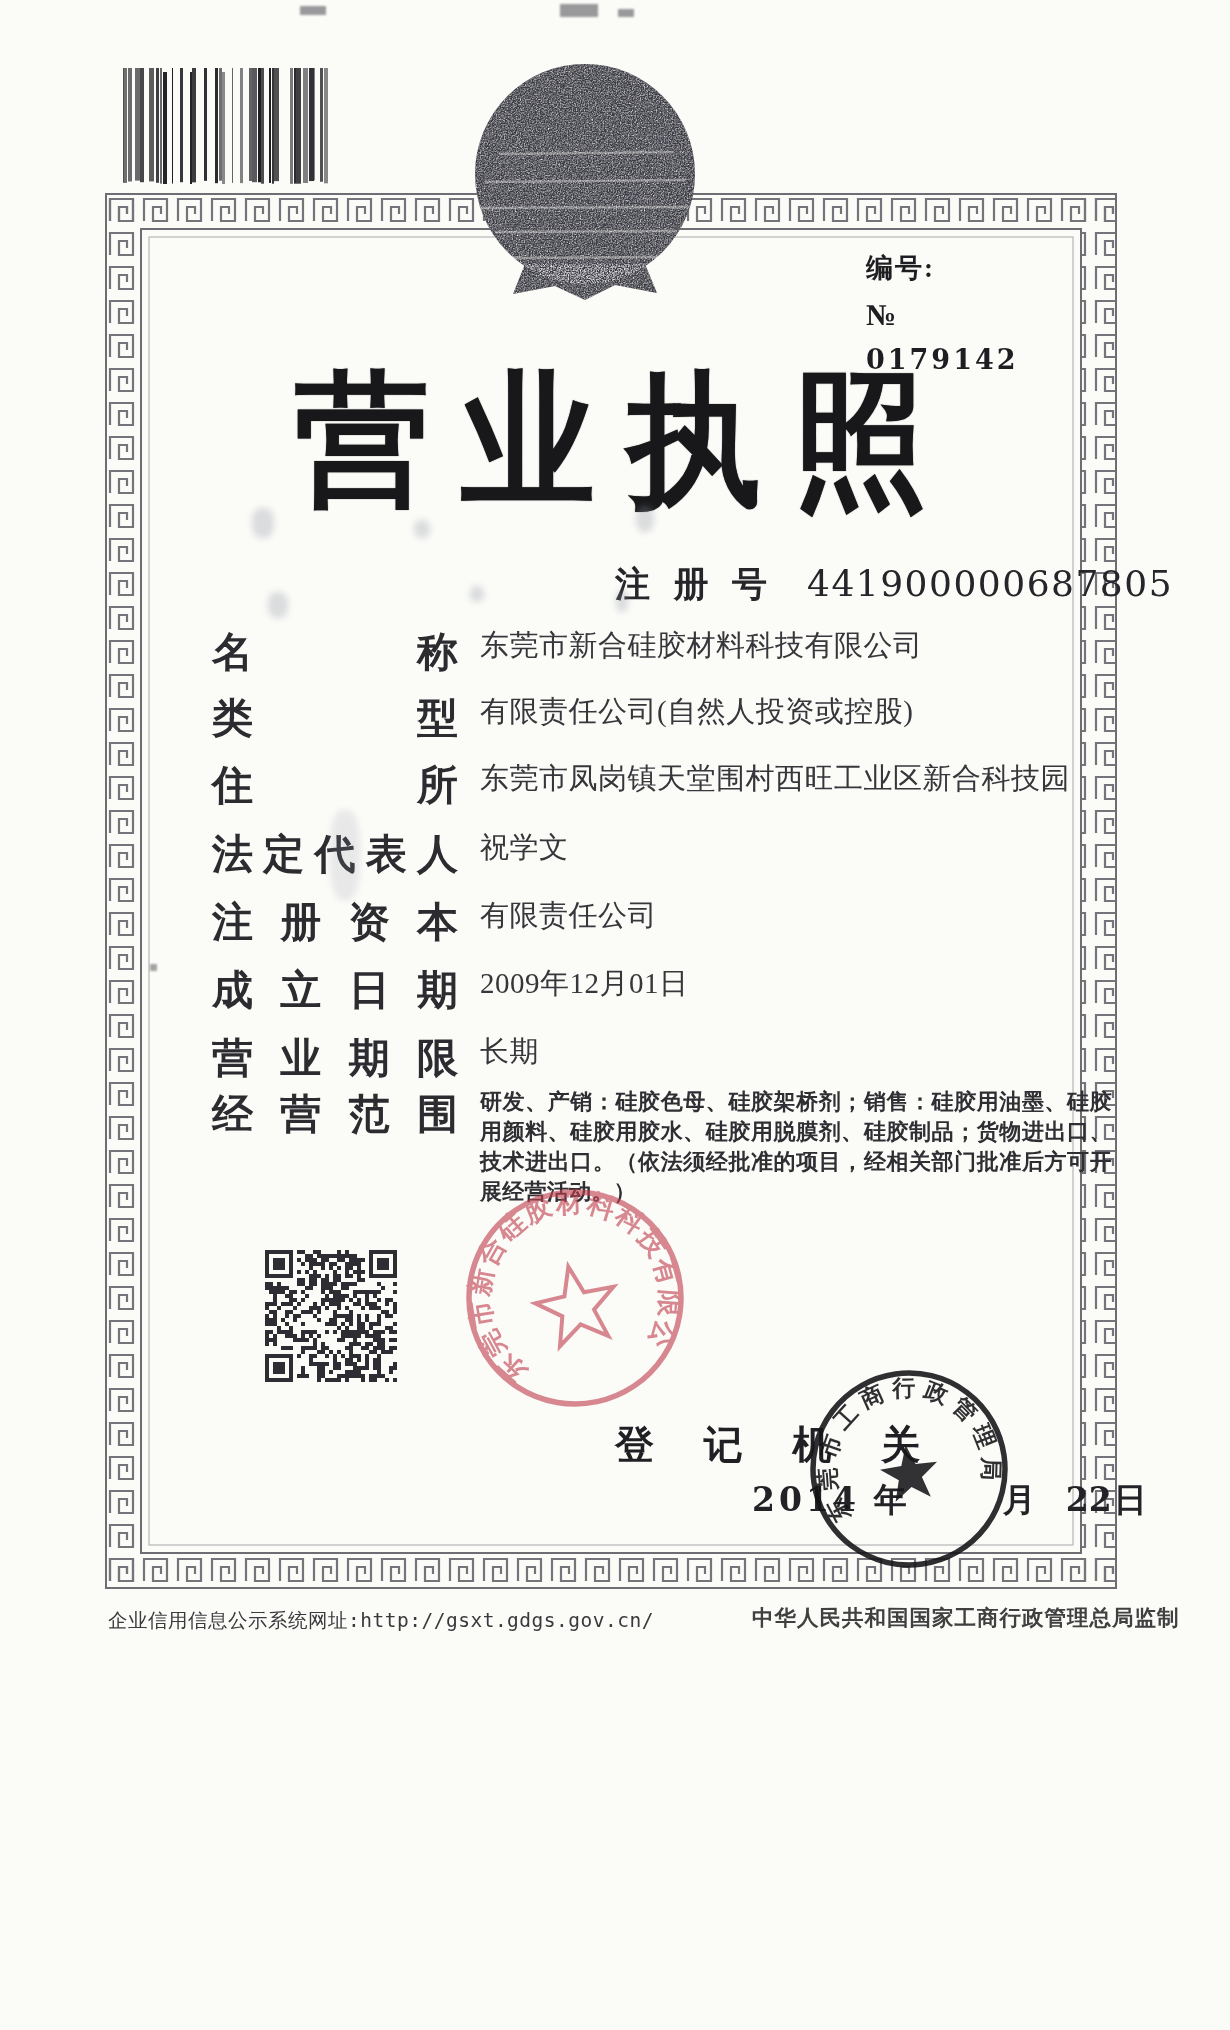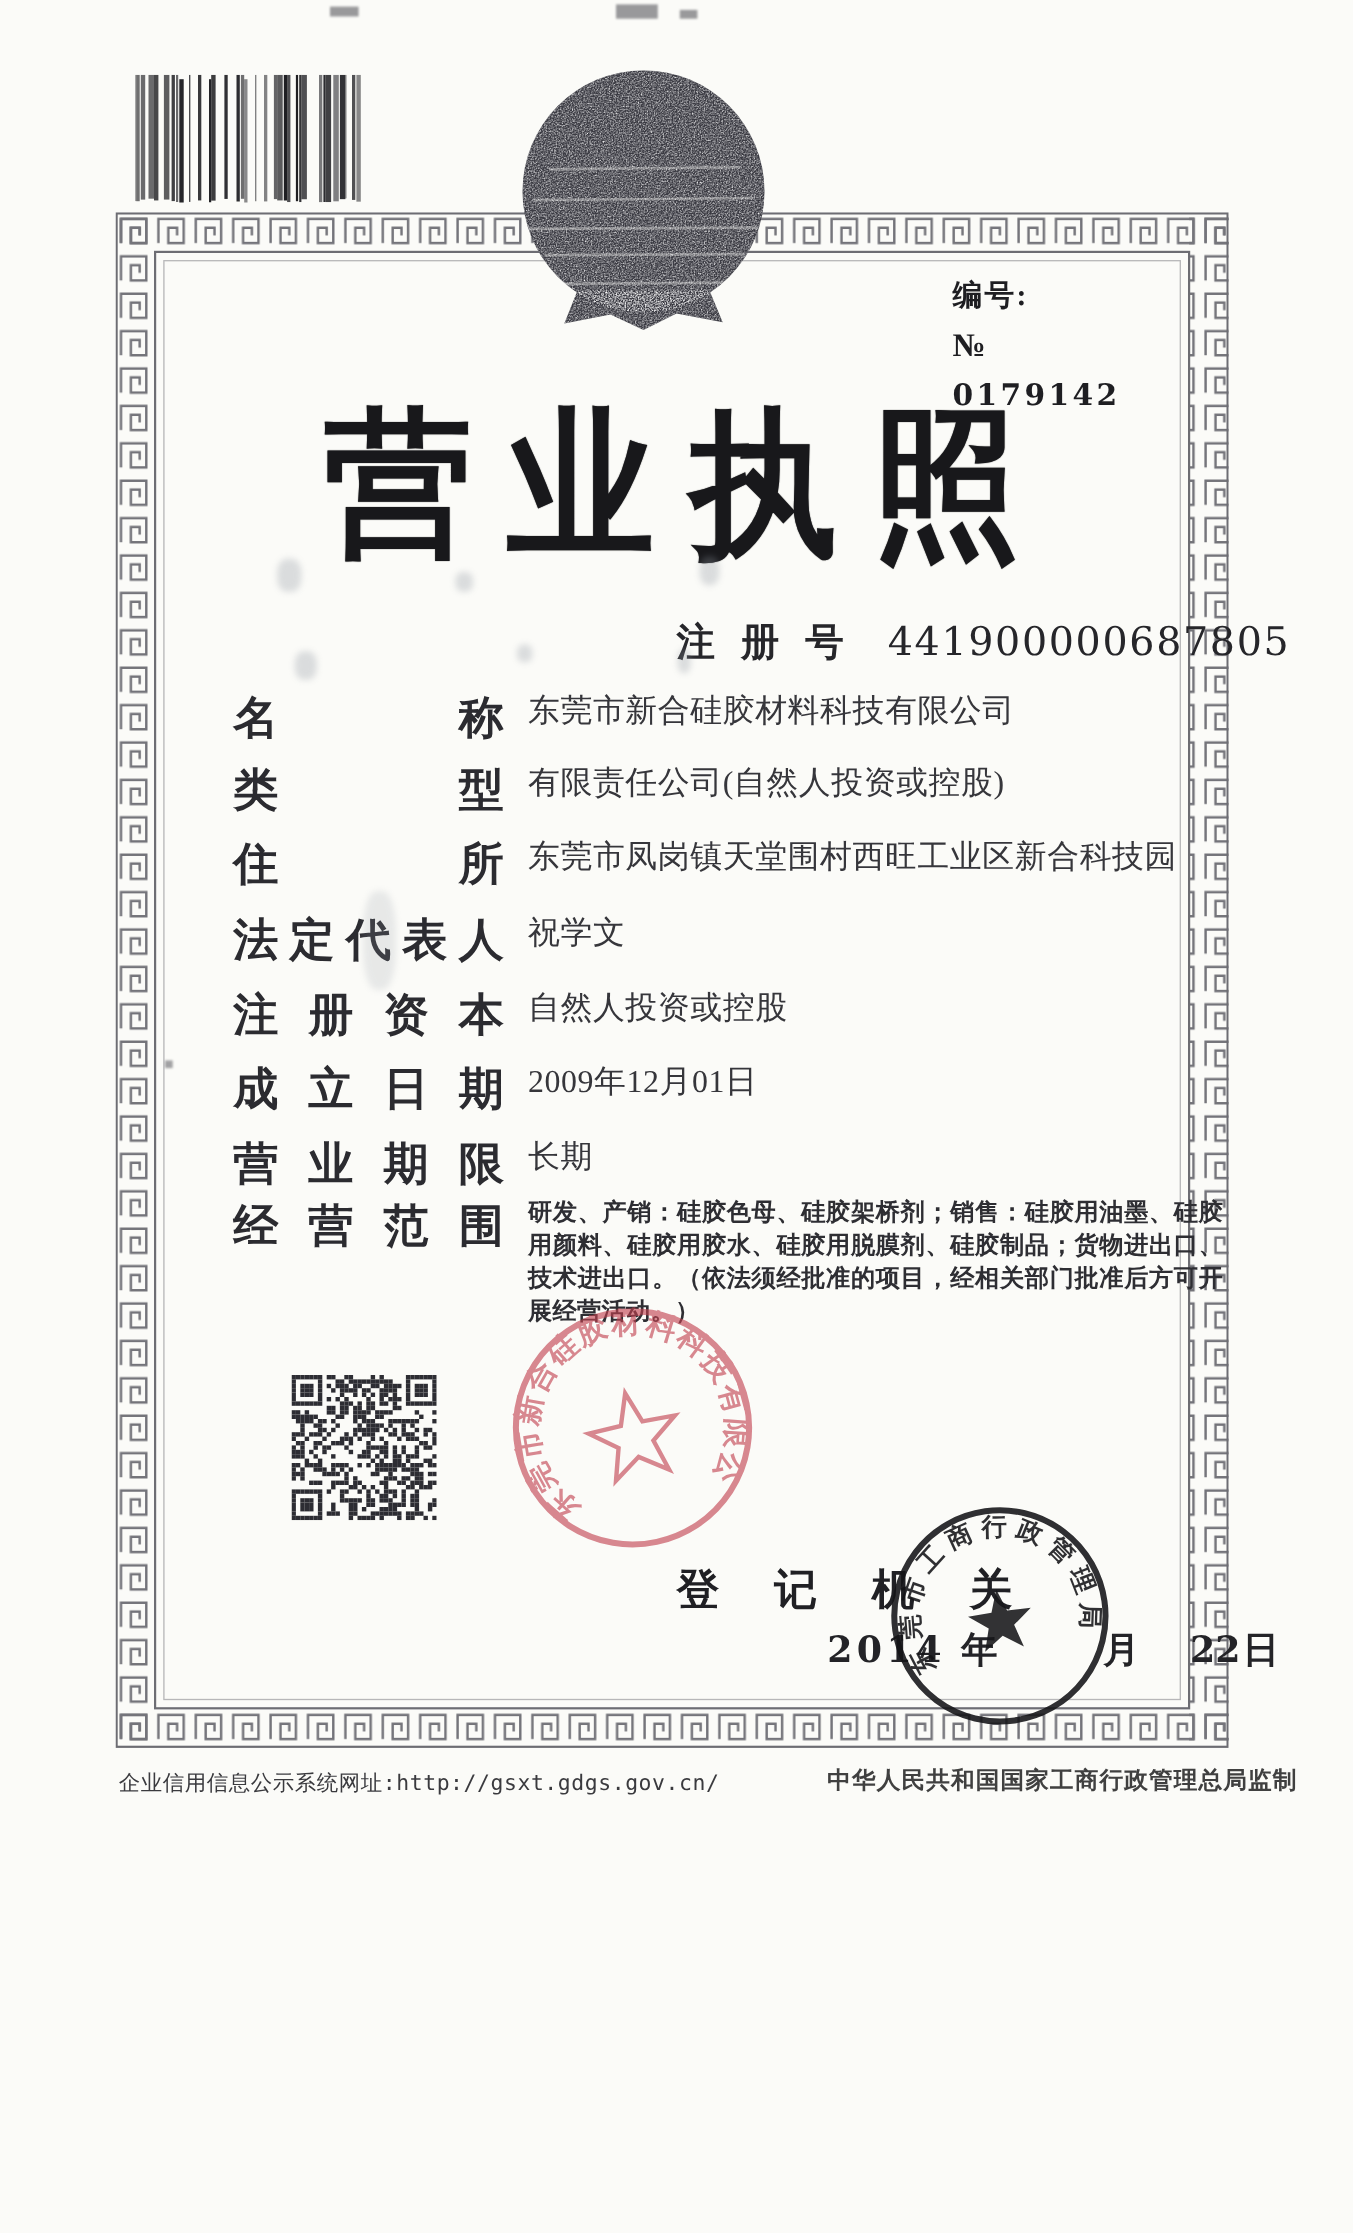--- a/index.html
+++ b/index.html
@@ -33,21 +33,21 @@
   .row .val{position:absolute;left:268px;top:10px;width:640px;font-size:29px;
             color:#36363b;font-weight:500;letter-spacing:.5px;}
   .row .val.scope{top:9px;width:632px;font-size:22px;line-height:30px;
                   font-weight:600;color:#2e2e33;text-align:justify;letter-spacing:.3px;}
   
   .registrar{left:615px;top:1418px;font-size:39px;font-weight:600;letter-spacing:20px;color:#202024;}
   .dateline{left:752px;top:1478px;font-size:33px;color:#232327;display:flex;align-items:baseline;font-weight:bold;}
   .dateline .y{letter-spacing:4px;font-family:"DejaVu Serif",serif;}
   .dateline .u1{margin-left:14px;}
   .dateline .u2{margin-left:96px;}
-  .dateline .d{margin-left:46px;font-family:"DejaVu Serif",serif;text-align:right;}
+  .dateline .d{margin-left:30px;font-family:"DejaVu Serif",serif;text-align:right;}
   .dateline .u3{margin-left:2px;}
   .footer-left{left:108px;top:1607px;font-size:19.5px;color:#3a3a3e;
                font-family:"DejaVu Sans Mono","Liberation Mono",monospace;letter-spacing:.5px;}
   .footer-right{left:752px;top:1603px;font-size:21.5px;font-weight:700;color:#404040;letter-spacing:1px;}
   
   .ghost{position:absolute;background:#8f96a0;border-radius:40%;filter:blur(3px);opacity:.3;}
   svg text{user-select:none;}
 </style>
 </head>
 <body>
@@ -160,21 +160,21 @@
   <div class="row" style="top:749px;">
     <div class="lbl">住所</div>
     <div class="val">东莞市凤岗镇天堂围村西旺工业区新合科技园</div>
   </div>
   <div class="row" style="top:818px;">
     <div class="lbl">法定代表人</div>
     <div class="val">祝学文</div>
   </div>
   <div class="row" style="top:886px;">
     <div class="lbl">注册资本</div>
-    <div class="val">自然人投资或控股</div>
+    <div class="val">有限责任公司</div>
   </div>
   <div class="row" style="top:954px;">
     <div class="lbl">成立日期</div>
     <div class="val">2009年12月01日</div>
   </div>
   <div class="row" style="top:1022px;">
     <div class="lbl">营业期限</div>
     <div class="val">长期</div>
   </div>
   <div class="row" style="top:1078px;">

